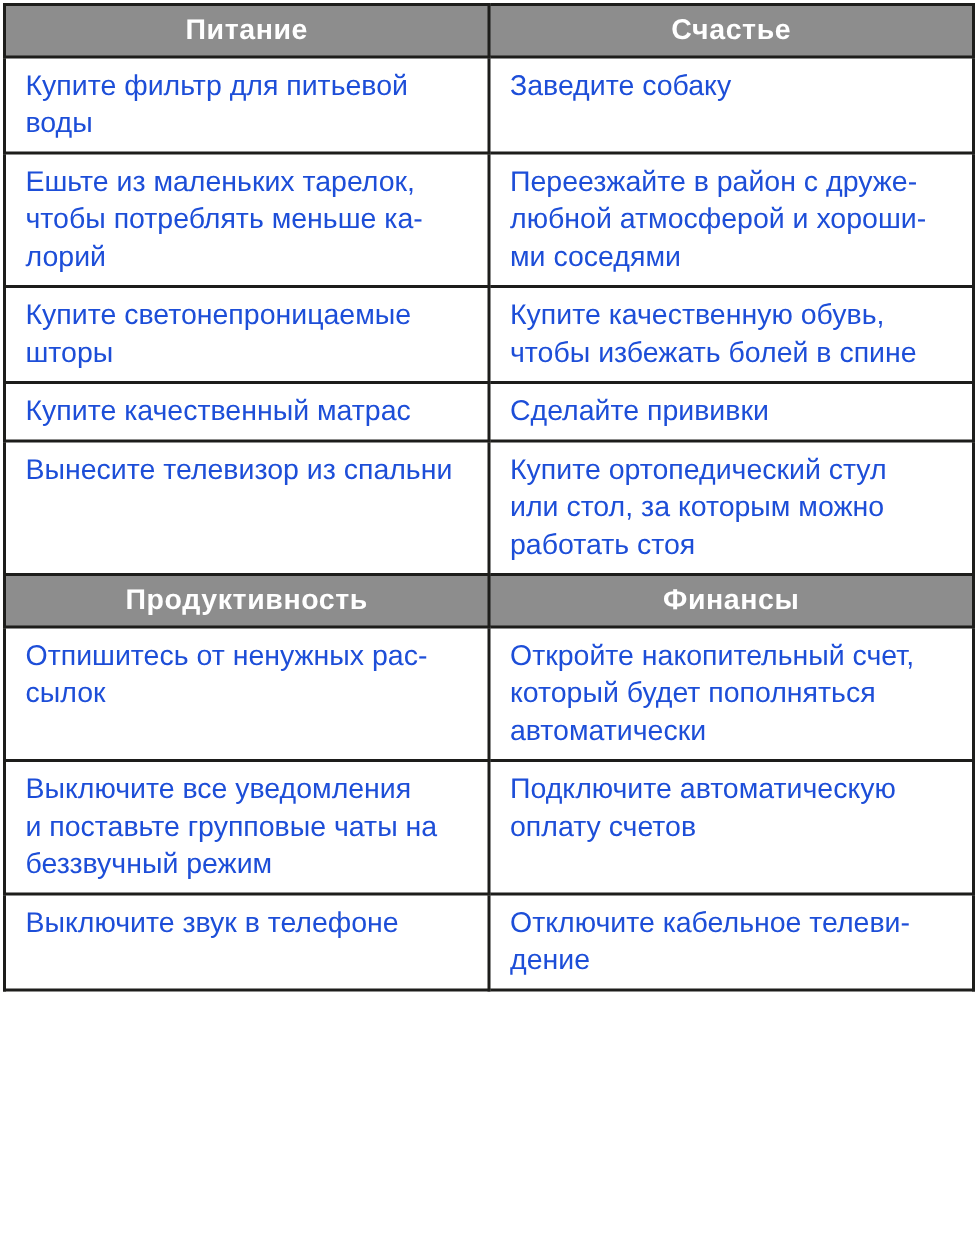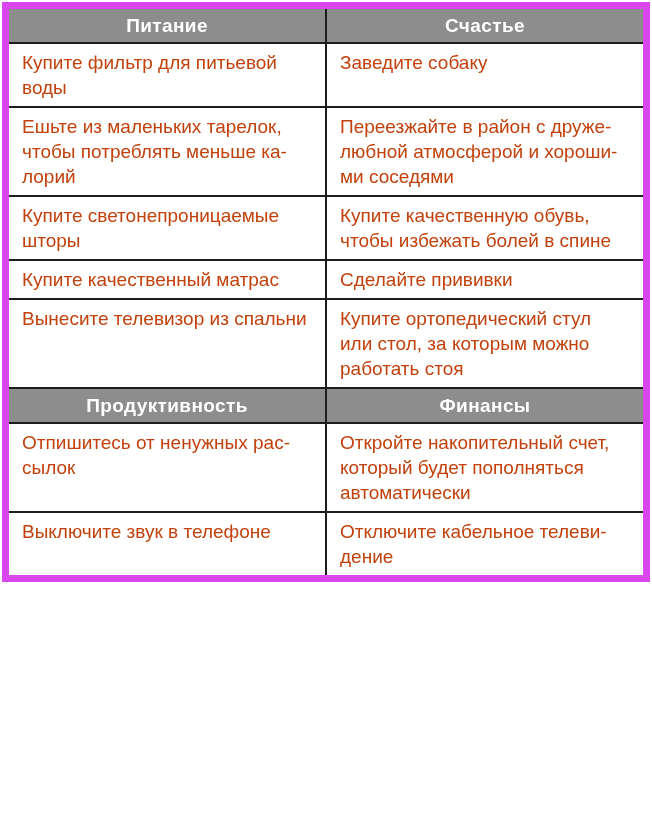--- a/index.html
+++ b/index.html
@@ -14,37 +14,37 @@
     width: 652px;
     height: 833px;
     box-sizing: border-box;
     padding: 2px;
     background: #ffffff;
   }
   table.habits {
     width: 648px;
     border-collapse: collapse;
     table-layout: fixed;
-    border: 7px solid #d946ef;
+    border: 1px solid #d946ef;
   }
   table.habits col { width: 50%; }
   table.habits th {
     background: #8d8d8d;
     color: #ffffff;
     font-weight: 700;
     font-size: 19px;
     letter-spacing: 0.4px;
     text-align: center;
     vertical-align: middle;
     height: 33px;
     padding: 0 6px;
     border: 2px solid #1d1d1b;
   }
   table.habits td {
-    color: #c2410c;
+    color: #1d4ed8;
     font-size: 19px;
     line-height: 25px;
     vertical-align: top;
     text-align: left;
     padding: 6px 12px 6px 13px;
     border: 2px solid #1d1d1b;
     white-space: pre-line;
     overflow: hidden;
   }
 </style>
@@ -99,19 +99,26 @@
         <th>Финансы</th>
       </tr>
       <tr>
         <td>Отпишитесь от ненужных рас-
 сылок</td>
         <td>Откройте накопительный счет,
 который будет пополняться
 автоматически</td>
       </tr>
       <tr>
+        <td>Выключите все уведомления
+и поставьте групповые чаты на
+беззвучный режим</td>
+        <td>Подключите автоматическую
+оплату счетов</td>
+      </tr>
+      <tr>
         <td>Выключите звук в телефоне</td>
         <td>Отключите кабельное телеви-
 дение</td>
       </tr>
     </tbody>
   </table>
 </div>
 
 </body></html>

